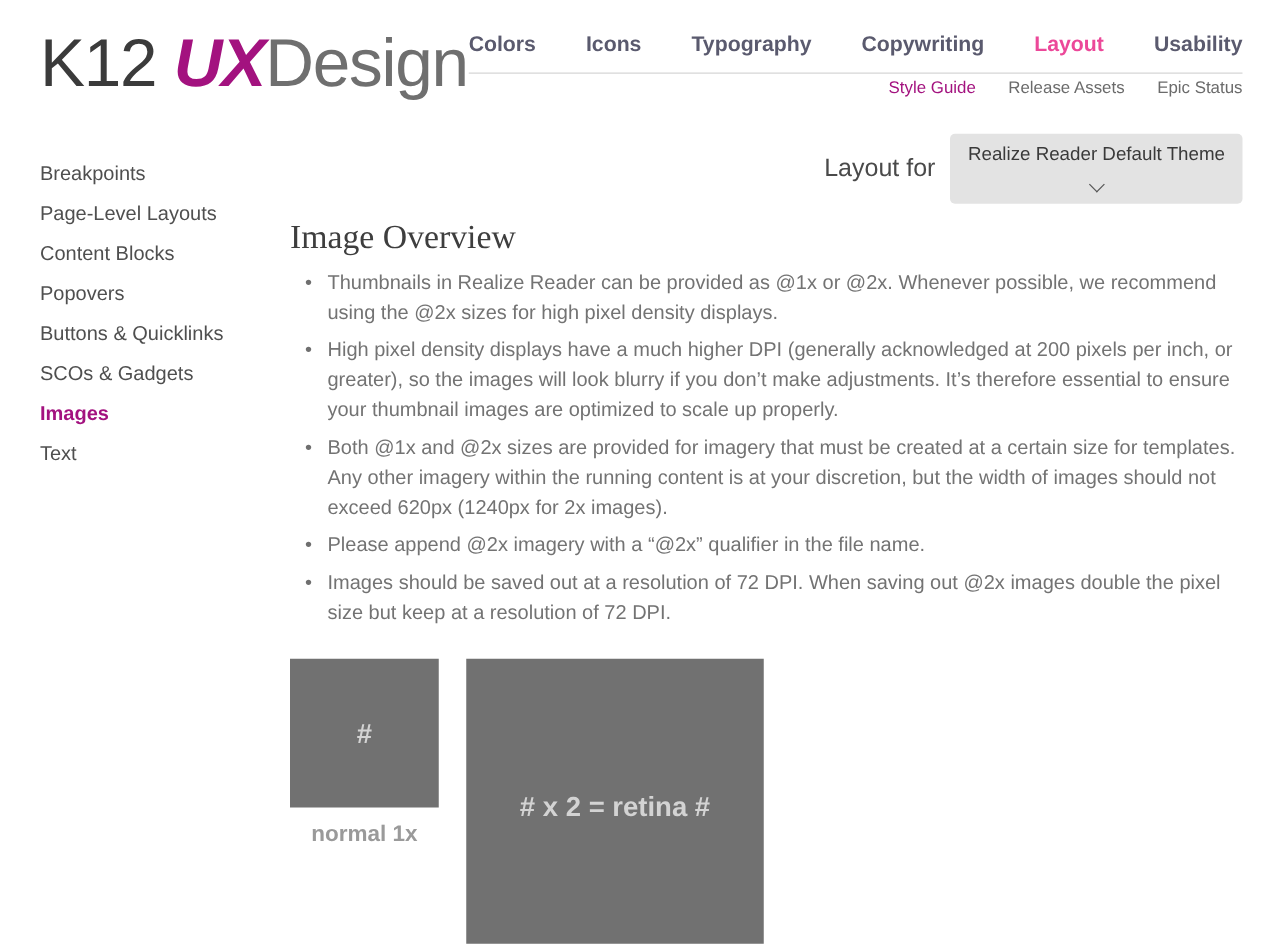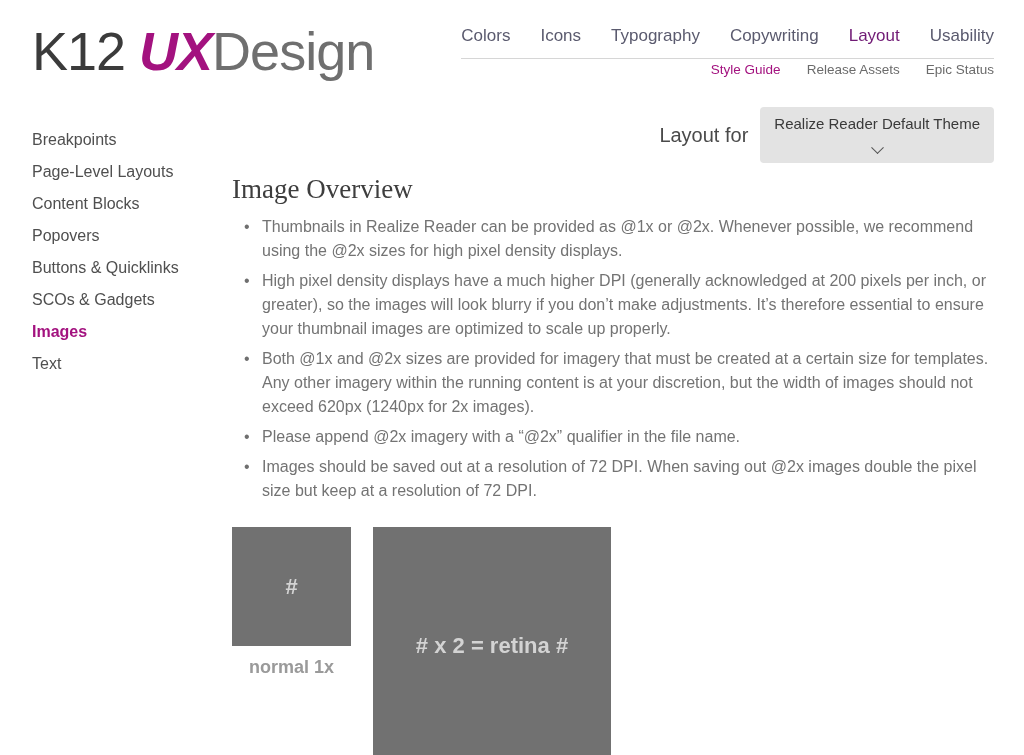--- a/index.html
+++ b/index.html
@@ -28,32 +28,33 @@
   .logo .k12 { color: #3b3b3b; font-weight: 400; }
   .logo .ux { color: #a3127f; font-style: italic; font-weight: 700; }
   .logo .design { color: #6f6f6f; font-weight: 300; }
 
   
   .topnav {
     position: absolute;
     right: 30px; top: 26px;
     display: flex;
     align-items: flex-start;
-    gap: 30px;
+    gap: 40px;
     padding-bottom: 12px;
     border-bottom: 1px solid #d6d6d6;
+    font-weight: bold;
   }
   .topnav .nav-item {
     font-size: 17px;
     color: #5a5a6e;
     text-decoration: none;
     cursor: pointer;
     white-space: nowrap;
   }
-  .topnav .nav-item.active { color: #701a75; }
+  .topnav .nav-item.active { color: #ec4899; }
 
   .subnav {
     position: absolute;
     right: 30px; top: 62px;
     display: flex;
     align-items: flex-end;
     gap: 26px;
   }
   .subnav .sub-item {
     font-size: 13.5px;

